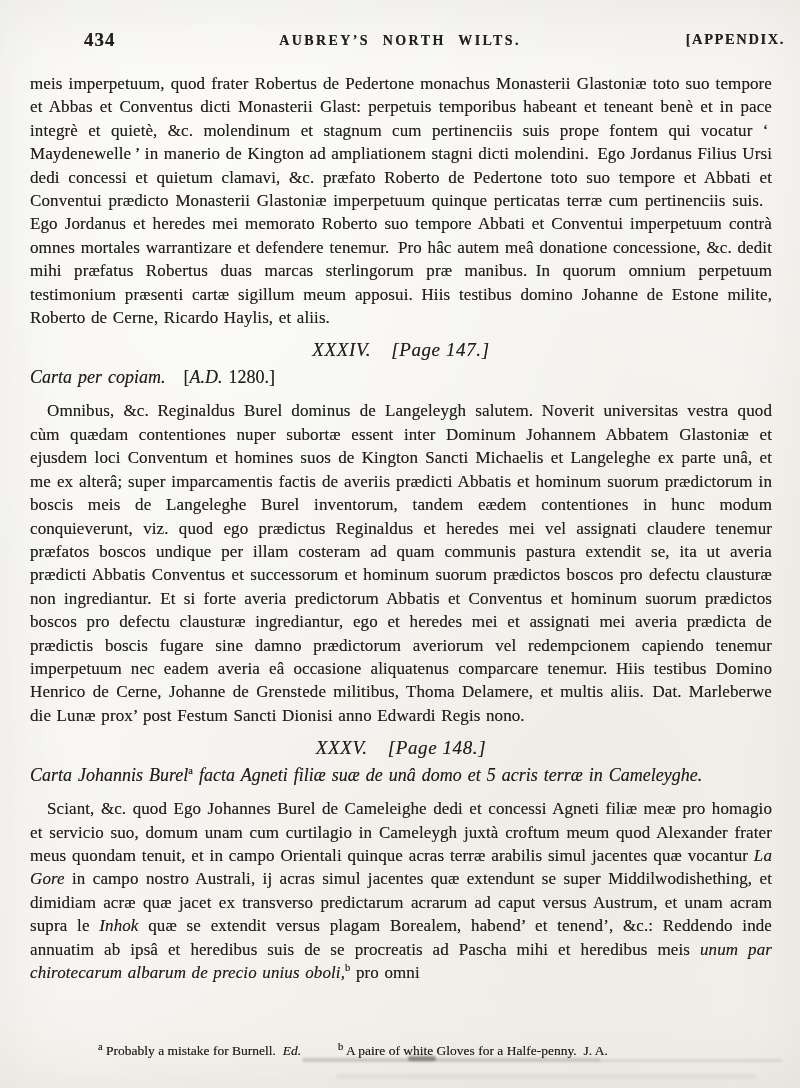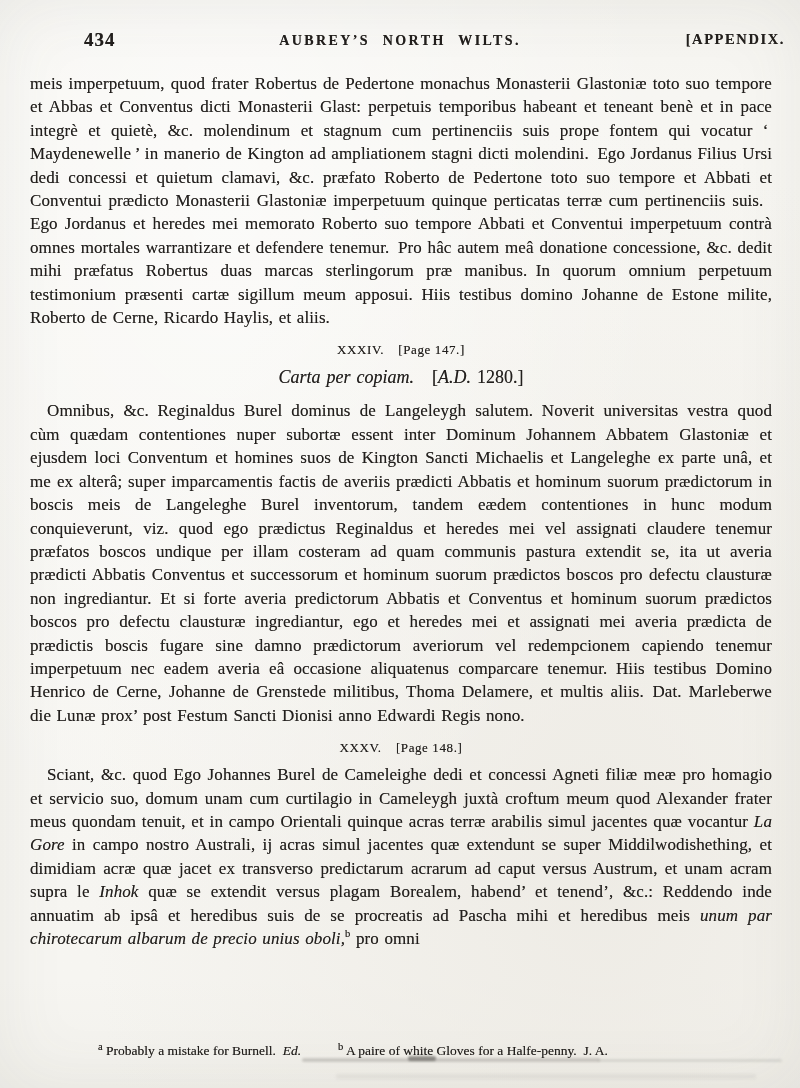--- a/index.html
+++ b/index.html
@@ -17,22 +17,22 @@
   .ink{text-shadow:0 0 .5px rgba(30,27,24,.55);}
 
   .running-head{position:absolute;top:28px;left:0;right:0;height:24px;}
   .pagenum{position:absolute;left:84px;top:1px;font-size:19px;letter-spacing:1px;font-weight:bold;}
   .rtitle{position:absolute;left:0;right:0;top:5px;text-align:center;font-size:14px;font-weight:bold;letter-spacing:2.4px;word-spacing:7px;}
   .corner{position:absolute;right:15px;top:3px;font-size:14.5px;font-weight:bold;letter-spacing:1.6px;}
 
   .flow{position:absolute;left:30px;top:72px;width:742px;}
   p.body{font-size:17px;line-height:23.4px;text-align:justify;margin:0;word-spacing:1.2px;letter-spacing:.1px;}
   p.indent{text-indent:17px;}
-  h2.sec{font-size:13px;font-weight:normal;text-align:center;letter-spacing:.6px;margin:9px 0 3px;line-height:24px;}
-  h3.sub{font-size:18px;font-weight:normal;text-align:center;margin:1px 0 10px;line-height:24px;word-spacing:1.5px;}
+  h2.sec{font-size:19px;font-weight:normal;text-align:center;letter-spacing:.6px;margin:9px 0 3px;line-height:24px;font-style:italic;}
+  h3.sub{font-size:18px;font-weight:normal;margin:1px 0 10px;line-height:24px;word-spacing:1.5px;}
   .it{font-style:italic;}
   sup{font-size:10.5px;line-height:0;vertical-align:super;}
 
   .footnotes{position:absolute;left:30px;top:1042px;width:742px;font-size:13.5px;line-height:18px;white-space:nowrap;}
   .fn-a{margin-left:68px;text-align:center;}
   .fn-b{margin-left:37px;text-align:center;}
 
   .smudge{position:absolute;border-radius:3px;pointer-events:none;}
   .s1{left:302px;top:1058px;width:298px;height:4px;background:rgba(110,106,100,.28);filter:blur(1.1px);}
   .s2{left:408px;top:1056px;width:28px;height:5px;background:rgba(68,65,61,.5);filter:blur(1px);}
@@ -51,20 +51,21 @@
   </div>
 
   <div class="flow">
     <p class="body"><span>meis imperpetuum, quod frater Robertus de Pedertone monachus Monasterii Glastoniæ toto suo tempore et Abbas et Conventus dicti Monasterii Glast: perpetuis temporibus habeant et teneant benè et in pace integrè et quietè, &amp;c. molendinum et stagnum cum pertinenciis suis prope fontem qui vocatur ‘ Maydenewelle ’ in manerio de Kington ad ampliationem stagni dicti molendini. Ego Jordanus Filius Ursi dedi concessi et quietum clamavi, &amp;c. præfato Roberto de Pedertone toto suo tempore et Abbati et Conventui prædicto Monasterii Glastoniæ imperpetuum quinque perticatas terræ cum pertinenciis suis. Ego Jordanus et heredes mei memorato Roberto suo tempore Abbati et Conventui imperpetuum contrà omnes mortales warrantizare et defendere tenemur. Pro hâc autem meâ donatione concessione, &amp;c. dedit mihi præfatus Robertus duas marcas sterlingorum præ manibus. In quorum omnium perpetuum testimonium præsenti cartæ sigillum meum apposui. Hiis testibus domino Johanne de Estone milite, Roberto de Cerne, Ricardo Haylis, et aliis.</span></p>
 
     <h2 class="sec"><span>XXXIV.  [Page 147.]</span></h2>
     <h3 class="sub"><span class="it">Carta per copiam.</span><span>  [</span><span class="it">A.D.</span><span> 1280.]</span></h3>
     <p class="body indent"><span>Omnibus, &amp;c. Reginaldus Burel dominus de Langeleygh salutem. Noverit universitas vestra quod cùm quædam contentiones nuper subortæ essent inter Dominum Johannem Abbatem Glastoniæ et ejusdem loci Conventum et homines suos de Kington Sancti Michaelis et Langeleghe ex parte unâ, et me ex alterâ; super imparcamentis factis de averiis prædicti Abbatis et hominum suorum prædictorum in boscis meis de Langeleghe Burel inventorum, tandem eædem contentiones in hunc modum conquieverunt, viz. quod ego prædictus Reginaldus et heredes mei vel assignati claudere tenemur præfatos boscos undique per illam costeram ad quam communis pastura extendit se, ita ut averia prædicti Abbatis Conventus et successorum et hominum suorum prædictos boscos pro defectu clausturæ non ingrediantur. Et si forte averia predictorum Abbatis et Conventus et hominum suorum prædictos boscos pro defectu clausturæ ingrediantur, ego et heredes mei et assignati mei averia prædicta de prædictis boscis fugare sine damno prædictorum averiorum vel redempcionem capiendo tenemur imperpetuum nec eadem averia eâ occasione aliquatenus comparcare tenemur. Hiis testibus Domino Henrico de Cerne, Johanne de Grenstede militibus, Thoma Delamere, et multis aliis. Dat. Marleberwe die Lunæ prox’ post Festum Sancti Dionisi anno Edwardi Regis nono.</span></p>
 
     <h2 class="sec"><span>XXXV.  [Page 148.]</span></h2>
+    <h3 class="sub"><span class="it">Carta Johannis Burel</span><sup>a</sup><span class="it"> facta Agneti filiæ suæ de unâ domo et 5 acris terræ in Cameleyghe.</span></h3>
     <p class="body indent"><span>Sciant, &amp;c. quod Ego Johannes Burel de Cameleighe dedi et concessi Agneti filiæ meæ pro homagio et servicio suo, domum unam cum curtilagio in Cameleygh juxtà croftum meum quod Alexander frater meus quondam tenuit, et in campo Orientali quinque acras terræ arabilis simul jacentes quæ vocantur </span><span class="it">La Gore</span><span> in campo nostro Australi, ij acras simul jacentes quæ extendunt se super Middilwodishething, et dimidiam acræ quæ jacet ex transverso predictarum acrarum ad caput versus Austrum, et unam acram supra le </span><span class="it">Inhok</span><span> quæ se extendit versus plagam Borealem, habend’ et tenend’, &amp;c.: Reddendo inde annuatim ab ipsâ et heredibus suis de se procreatis ad Pascha mihi et heredibus meis </span><span class="it">unum par chirotecarum albarum de precio unius oboli,</span><sup>b</sup><span> pro omni</span></p>
   </div>
 
   <div class="footnotes">
     <span class="fn-a"><sup>a</sup><span> Probably a mistake for Burnell. </span><span class="it">Ed.</span></span><span class="fn-b"><sup>b</sup><span> A paire of white Gloves for a Halfe-penny. J. A.</span></span>
   </div>
 
   <div class="smudge s1"></div>
   <div class="smudge s2"></div>
   <div class="smudge s3"></div>

